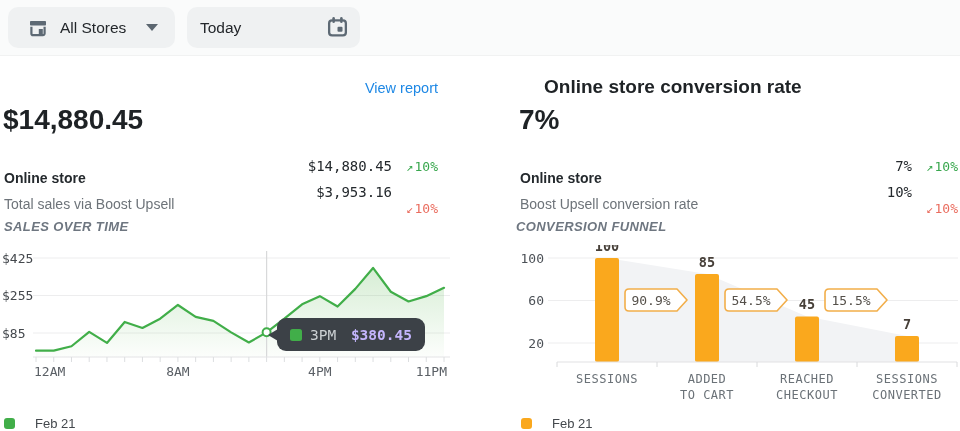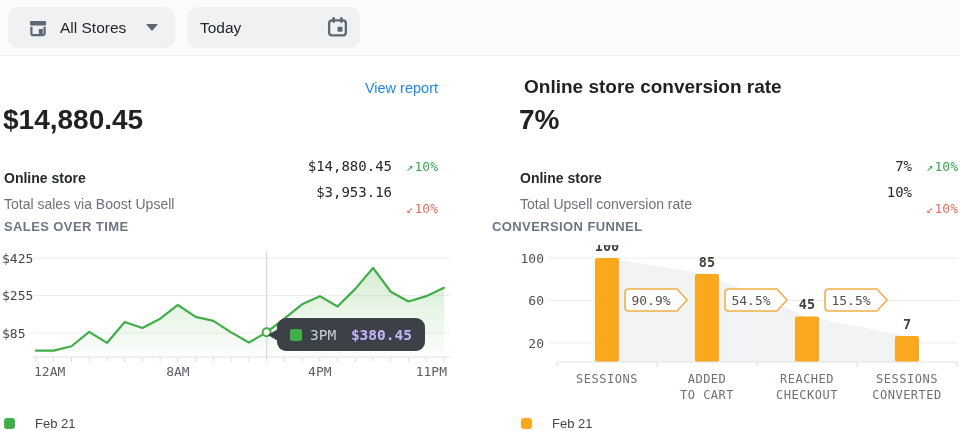--- a/index.html
+++ b/index.html
@@ -18,21 +18,21 @@
   .pill-date  { left:187px; width:173px; padding-left:13px;justify-content:center; }
   .pill-label { font-size:15.5px; color:#23272b; }
   .pill-store .pill-label { margin-left:12px; }
   .caret { width:0; height:0; margin-left:auto; margin-right:17px;
            border-left:6.5px solid transparent; border-right:6.5px solid transparent;
            border-top:7px solid #5b6670; }
   .cal-wrap { margin-left:auto; margin-right:11px; display:flex; }
   
   .card-title { position:absolute; font-size:19px; font-weight:700; color:#1e2225; }
   .card-title.left  { left:4px;  top:77px; }
-  .card-title.right { left:524px; top:76px; }
+  .card-title.right { left:544px; top:76px; }
   .view-report { position:absolute; top:80px; right:522px; font-size:14.5px;
                  color:#1e88e5; text-decoration:none; cursor:pointer; }
   .big-value { position:absolute; font-size:28px; font-weight:700; color:#1e2225; }
   .big-value.left  { left:3px;  top:104px; }
   .big-value.right { left:519px; top:104px; }
   
   .m-row { position:absolute; height:22px; font-size:14px; }
   .m-row.l { left:4px;  width:434px; }
   .m-row.r { left:520px; width:438px; }
   .m-label { position:absolute; left:0; top:14px; color:#24292d; }
@@ -40,23 +40,23 @@
   .m-label.sub { color:#6d7379; }
   .m-value { position:absolute; right:46px; top:2px; font-family:"DejaVu Sans Mono", monospace;
              font-size:14px; color:#24292d; }
   .m-delta { position:absolute; right:0; top:3px; font-family:"DejaVu Sans Mono", monospace;
              font-size:13px; }
   .m-delta.up   { color:#39a74e; }
   .m-delta.down { color:#ea6d5f;margin-top:16px; }
   .m-delta .arr { font-size:12px; margin-right:1px; }
   
   .section-title { position:absolute; top:219px; font-size:13px; font-weight:700;
-                   color:#6e7680; letter-spacing:.4px; }
+                   color:#6e7680; letter-spacing:.4px;font-style:italic; }
   .section-title.left  { left:4px; }
-  .section-title.right { left:492px; }
+  .section-title.right { left:516px; }
   
   .chart-svg { position:absolute; top:245px; }
   #sales-svg  { left:0; }
   #funnel-svg { left:520px; }
   
   .tooltip { position:absolute; left:277px; top:318px; width:148px; height:33px;
              background:#3c4147; border-radius:9px; display:flex; align-items:center;
              padding:0 13px; gap:8px;text-align:right; }
   .tooltip:before { content:""; position:absolute; left:-9px; top:11px; width:0; height:0;
              border-top:6px solid transparent; border-bottom:6px solid transparent;
@@ -178,21 +178,21 @@
 
   <h2 class="card-title right">Online store conversion rate</h2>
   <div class="big-value right">7%</div>
 
   <div class="m-row r" style="top:156px">
     <span class="m-label strong">Online store</span>
     <span class="m-value">7%</span>
     <span class="m-delta up"><span class="arr">↗</span><span>10%</span></span>
   </div>
   <div class="m-row r" style="top:182px">
-    <span class="m-label sub">Total Upsell conversion rate</span>
+    <span class="m-label sub">Boost Upsell conversion rate</span>
     <span class="m-value">10%</span>
     <span class="m-delta down"><span class="arr">↙</span><span>10%</span></span>
   </div>
 
   <div class="section-title right">CONVERSION FUNNEL</div>
   <svg id="funnel-svg" class="chart-svg" width="440" height="162">
       <line x1="28" x2="438" y1="13" y2="13" stroke="#ededee" stroke-width="1"></line>
       <text x="24" y="17.5" text-anchor="end" fill="#4c5157" font-family="&quot;DejaVu Sans Mono&quot;, monospace" font-size="13">100</text>
       <line x1="28" x2="438" y1="55.5" y2="55.5" stroke="#ededee" stroke-width="1"></line>
       <text x="24" y="60" text-anchor="end" fill="#4c5157" font-family="&quot;DejaVu Sans Mono&quot;, monospace" font-size="13">60</text>

